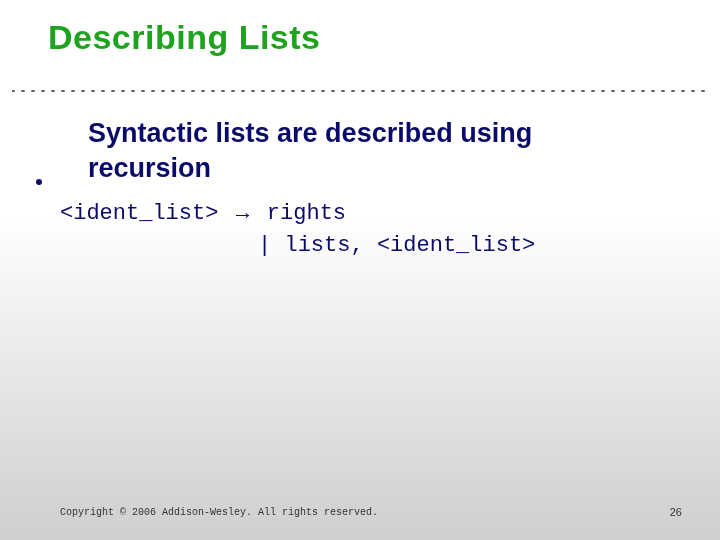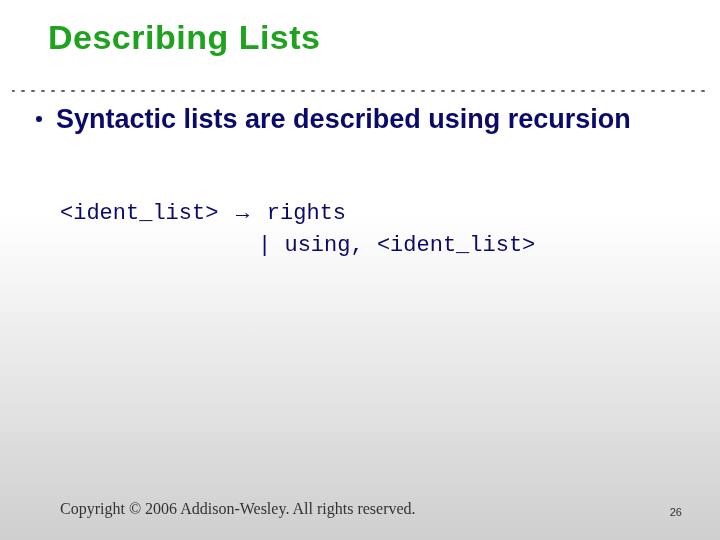--- a/index.html
+++ b/index.html
@@ -29,25 +29,26 @@
   .dot-rule {
     position: absolute;
     top: 88px;
     left: 12px;
     right: 12px;
     height: 6px;
   }
   .dot-rule svg { display: block; }
   .bullet-row {
     position: absolute;
-    top: 102px;
+    top: 116px;
     left: 36px;
     right: 60px;
     display: flex;
-    align-items: flex-start;
+    align-items: flex-end;
+    gap: 32px;
   }
   .bullet-dot {
     width: 6px;
     height: 6px;
     background: #0a0a6a;
     border-radius: 50%;
     margin-top: 14px;
     margin-right: 14px;
     flex: 0 0 auto;
   }
@@ -67,22 +68,22 @@
     line-height: 1.45;
     white-space: pre;
   }
   .arrow {
     font-family: "Lucida Sans Unicode", "Arial Unicode MS", sans-serif;
   }
   .footer {
     position: absolute;
     left: 60px;
     bottom: 22px;
-    font-size: 16px;
-    font-family: Liberation Serif, serif;
+    font-size: 10px;
+    font-family: Liberation Mono, monospace;
     color: #333;
     text-align: right;
   }
   .page-num {
     position: absolute;
     right: 38px;
     bottom: 22px;
     font-size: 11px;
     font-family: Arial, Helvetica, sans-serif;
     color: #333;
@@ -100,19 +101,19 @@
       <line x1="0" y1="3" x2="696" y2="3" stroke="#666" stroke-width="2" stroke-dasharray="2 8" stroke-linecap="round"></line>
     </svg>
   </div>
 
   <div class="bullet-row">
     <div class="bullet-dot"></div>
     <div class="bullet-text">Syntactic lists are described using recursion</div>
   </div>
 
   <div class="grammar"><span>&lt;ident_list&gt;</span> <span class="arrow">→</span> <span>rights</span>
-               <span>| using, </span><span>&lt;ident_list&gt;</span></div>
+               <span>| lists, </span><span>&lt;ident_list&gt;</span></div>
 
   <div class="footer">Copyright © 2006 Addison-Wesley. All rights reserved.</div>
 
   <div class="page-num">26</div>
 
 </div>
 
 </body></html>

